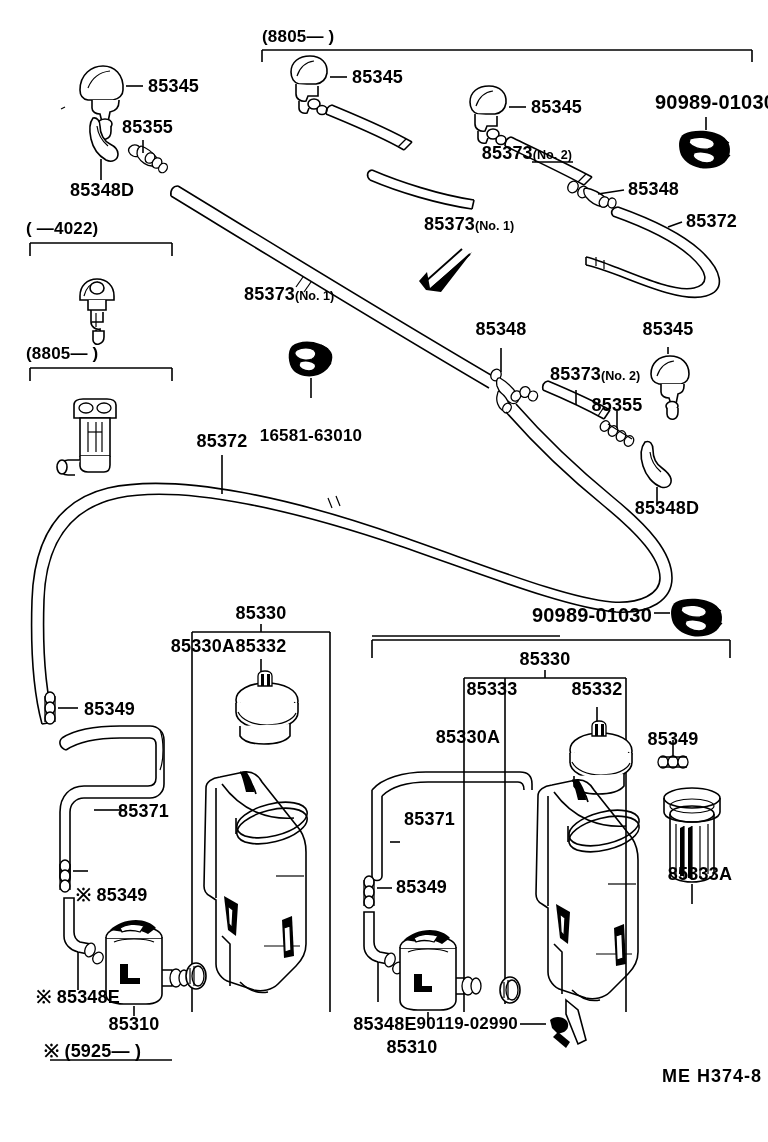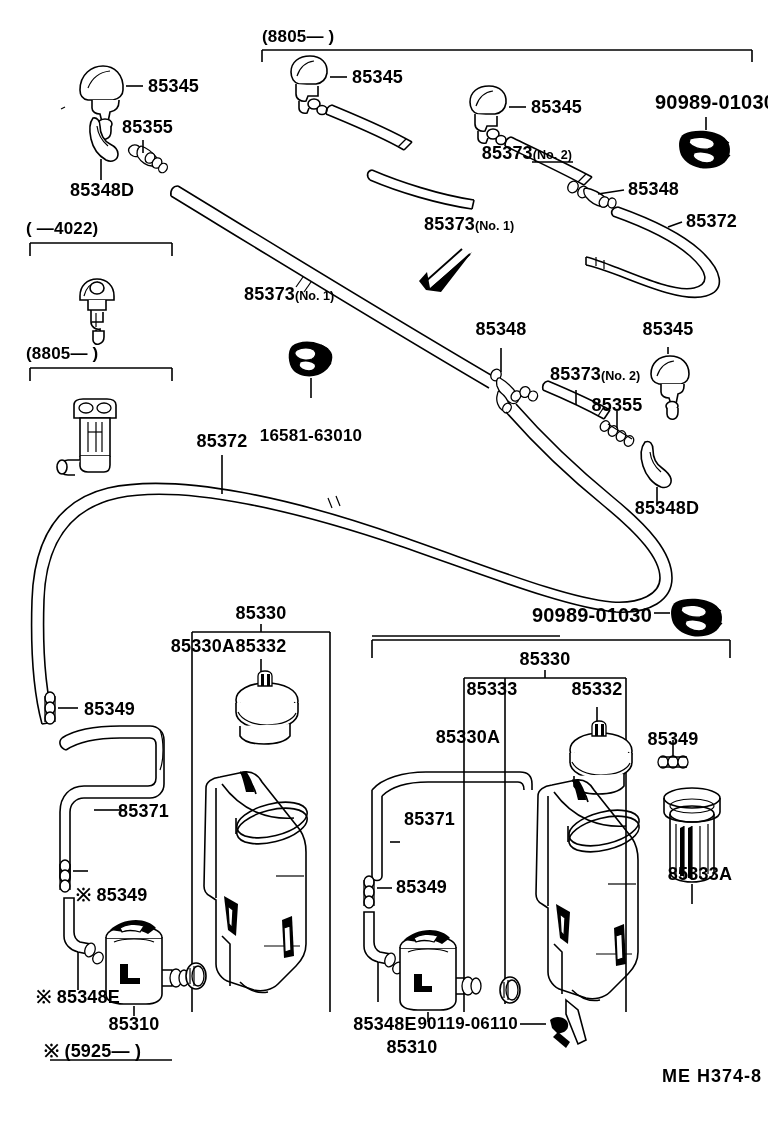--- a/index.html
+++ b/index.html
@@ -603,20 +603,20 @@
 
   <div class="lbl s18 center" style="left:545px; top:650px;">85330</div>
   <div class="lbl s18 center" style="left:468px; top:728px;">85330A</div>
   <div class="lbl s18 center" style="left:492px; top:680px;">85333</div>
   <div class="lbl s18 center" style="left:597px; top:680px;">85332</div>
   <div class="lbl s18 center" style="left:673px; top:730px;">85349</div>
   <div class="lbl s18" style="left:404px; top:810px;">85371</div>
   <div class="lbl s18" style="left:396px; top:878px;">85349</div>
   <div class="lbl s18 center" style="left:385px; top:1015px;">85348E</div>
   <div class="lbl s18 center" style="left:412px; top:1038px;">85310</div>
-  <div class="lbl s17 right" style="left:518px; top:1015px;">90119-06110</div>
+  <div class="lbl s17 right" style="left:518px; top:1015px;">90119-02990</div>
   <div class="lbl s18 center" style="left:700px; top:865px;">85333A</div>
 
   <div class="lbl s18" style="left:44px; top:1042px;">※ (5925—          )</div>
 
   <div class="code" style="left:662px; top:1066px;">ME  H374-8</div>
 
 </div>
 
 </body></html>

